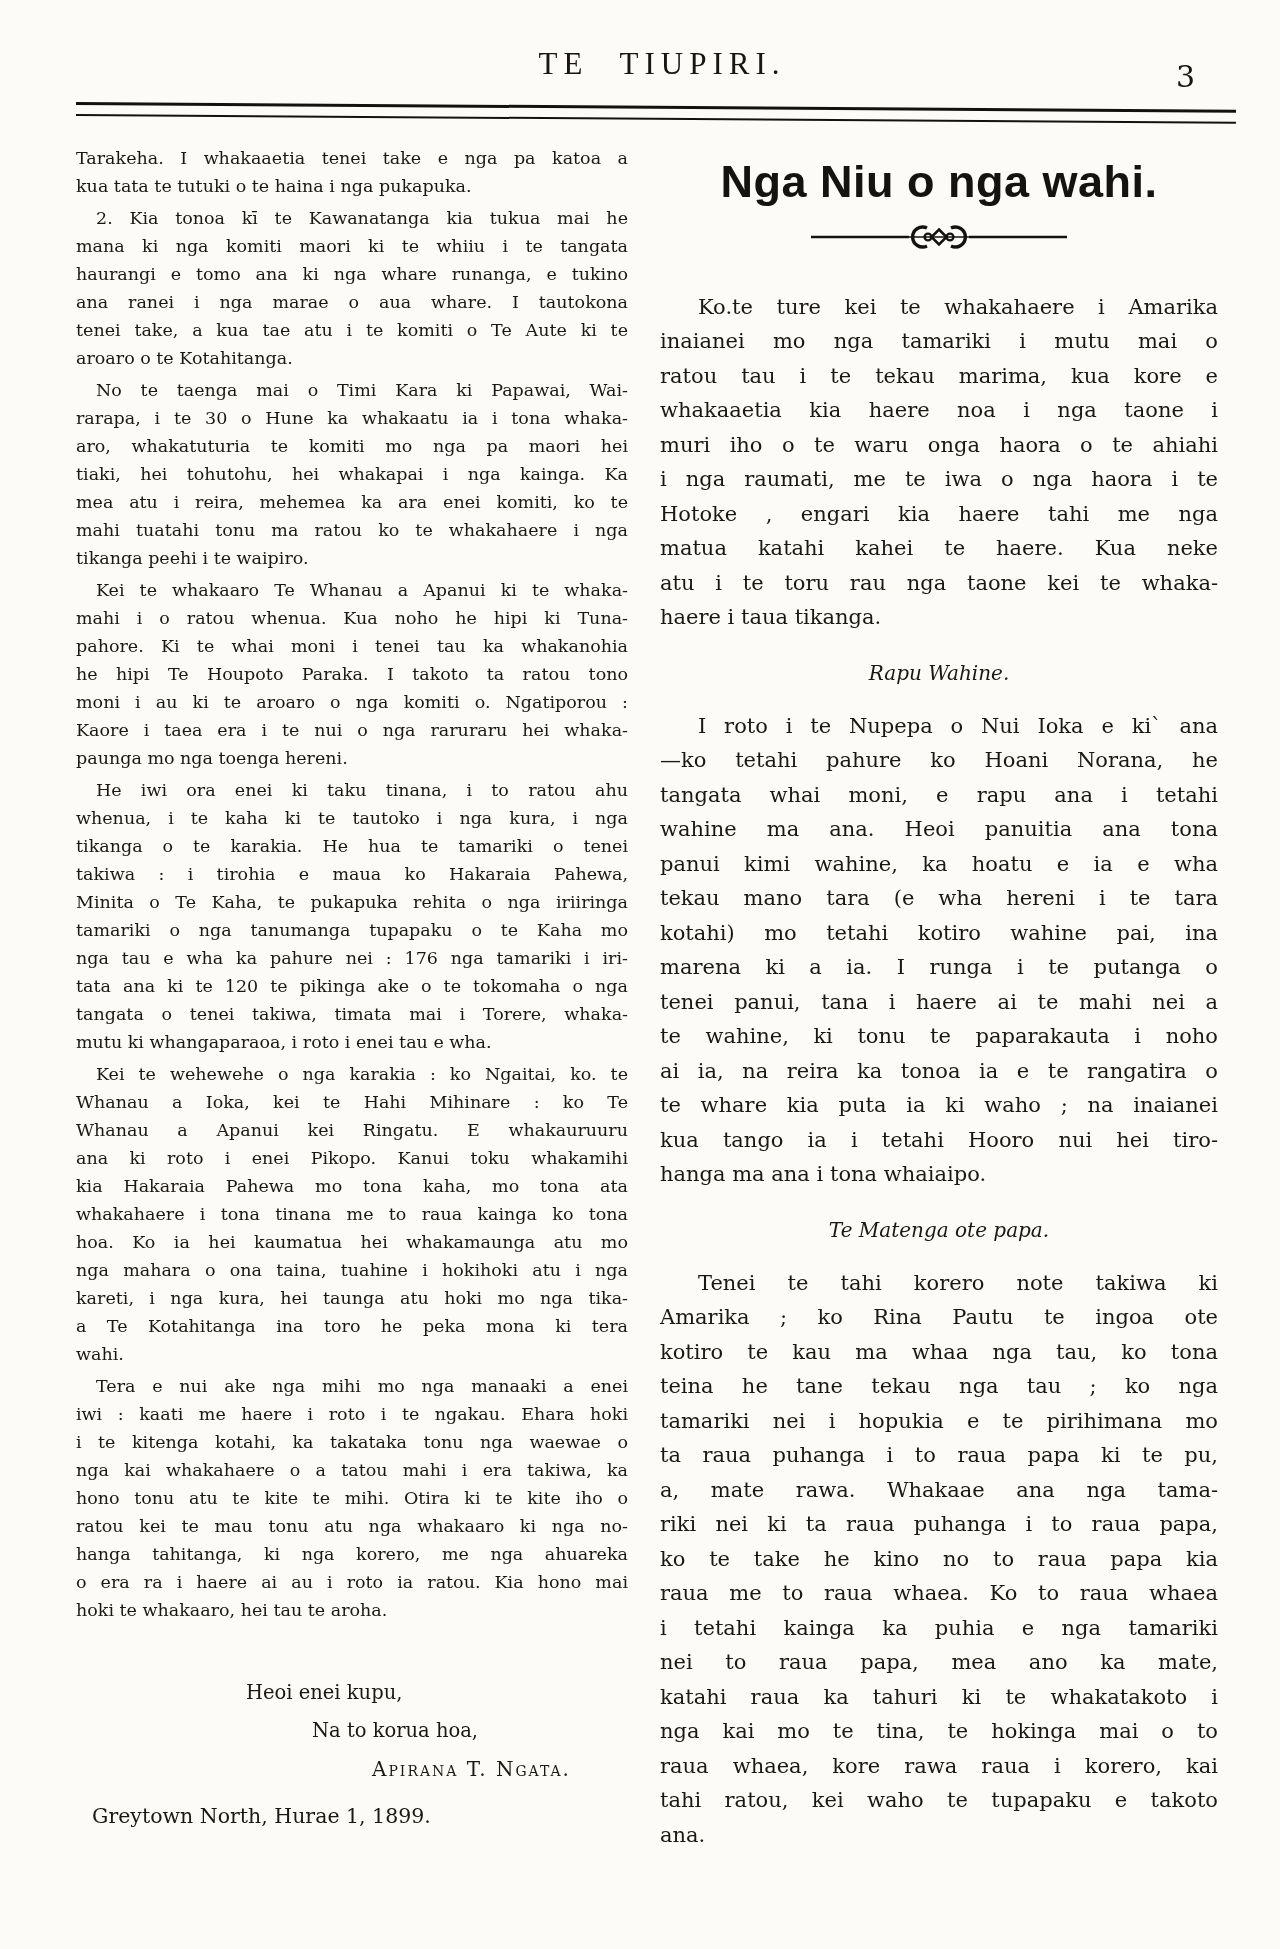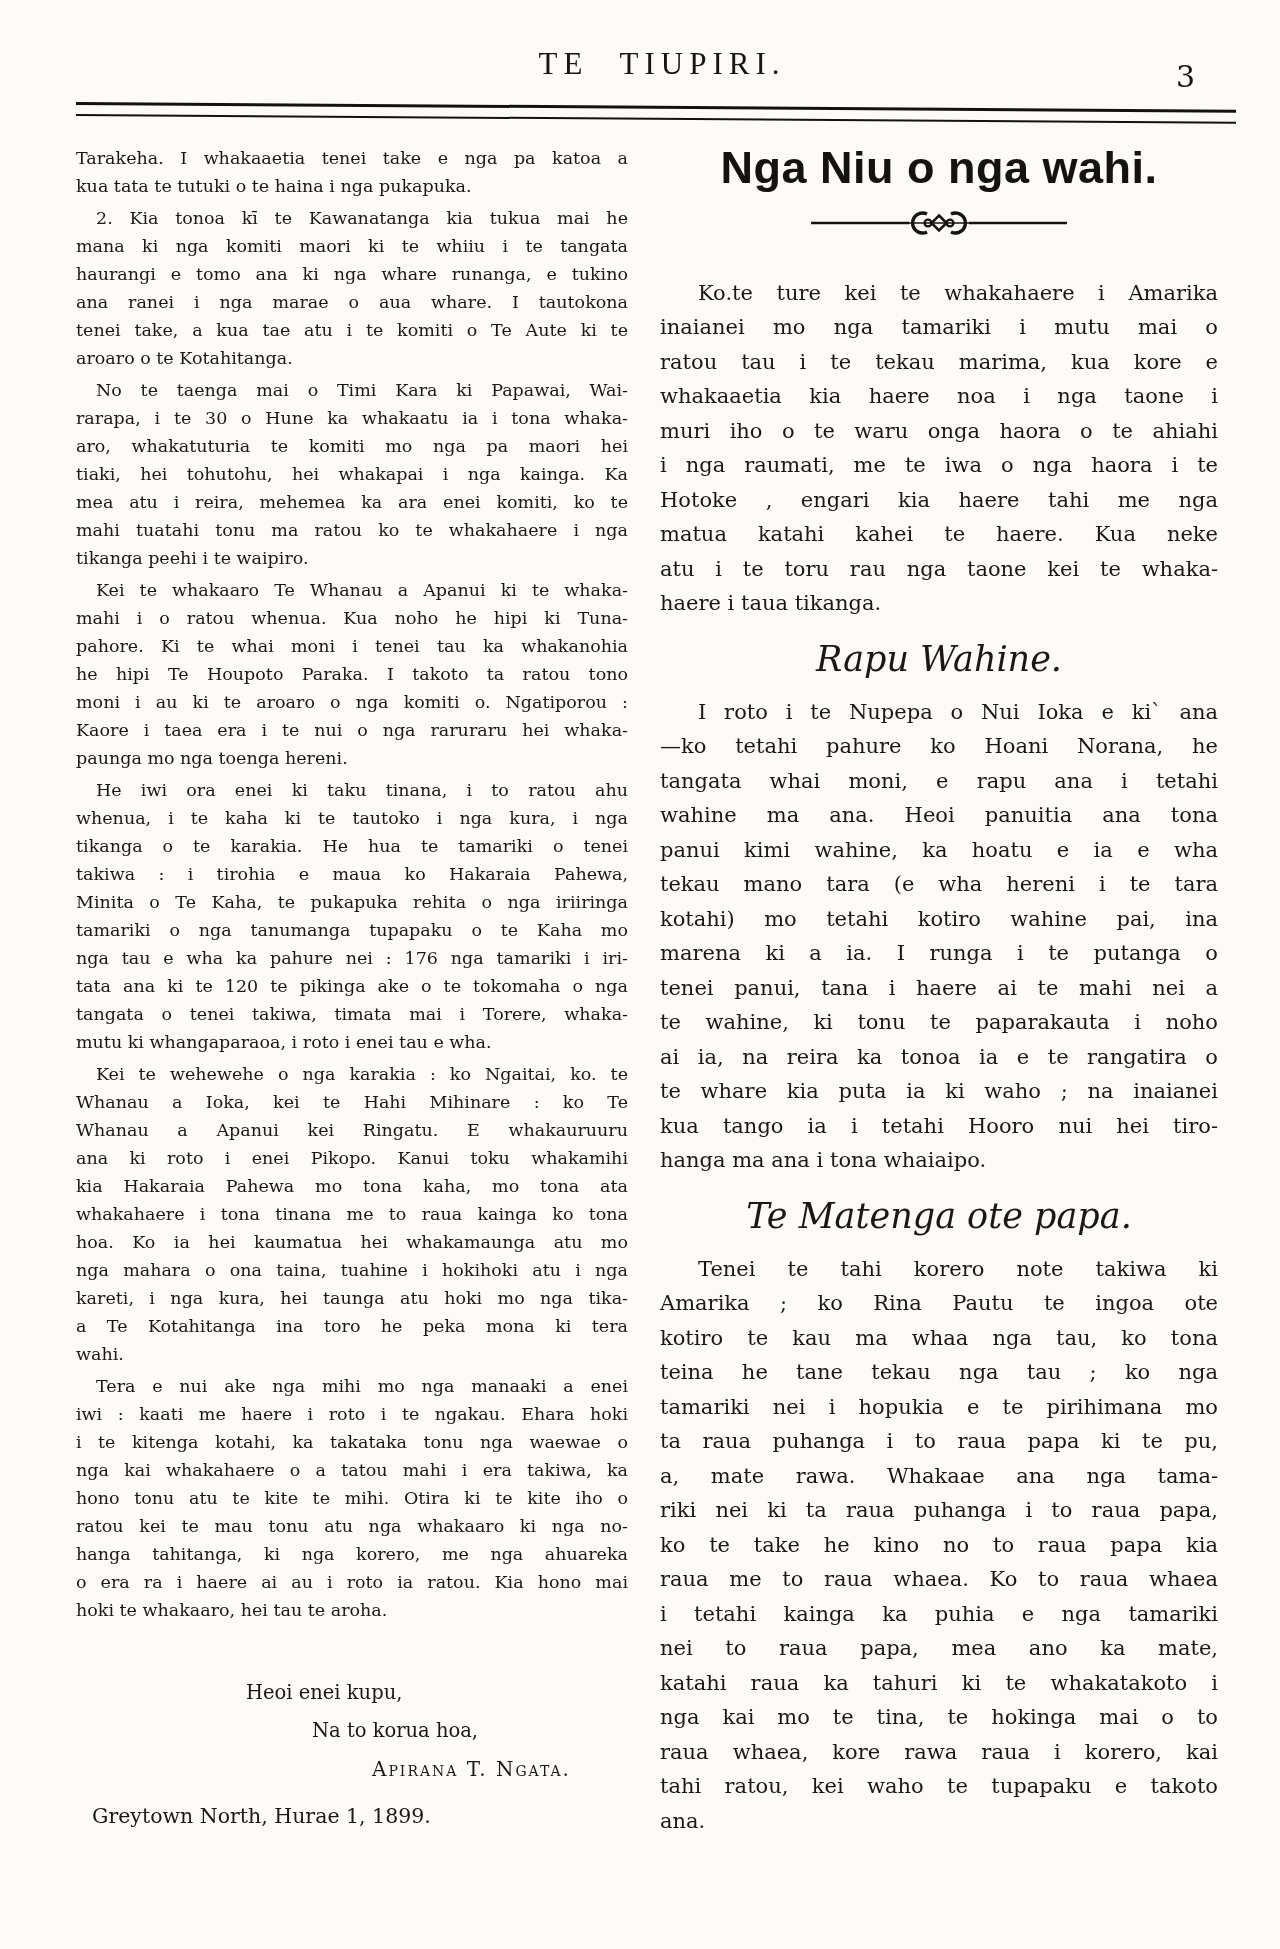--- a/index.html
+++ b/index.html
@@ -24,40 +24,40 @@
     border-top:3px solid #14120f;border-bottom:2px solid #14120f;
     transform:rotate(0.38deg);transform-origin:left center;
   }
   .col{position:absolute;margin-top:8px;}
   .col.left{
     top:136px;left:76px;width:552px;
     font-size:17.5px;line-height:28px;
     --indent:20px;
   }
   .col.right{
-    top:134px;left:660px;width:558px;
+    top:148px;left:660px;width:558px;
     font-size:21px;line-height:34.5px;
     --indent:38px;
   }
   .headline{
     font-family:"Liberation Sans", sans-serif;font-weight:700;
     font-size:45px;line-height:1.15;text-align:center;
     letter-spacing:0.5px;color:#15130f;
   }
   .ornament{display:block;margin:16px auto 40px;width:260px;height:26px;}
   .para{margin:0;}
   .col.left .para + .para{margin-top:4px;}
   .ln{
     text-align:justify;
     text-align-last:justify;
   }
   .ln.last{text-align-last:left;}
   .para.indent .ln.first{text-indent:var(--indent);}
   .subhead{
-    font-style:italic;font-size:35px;line-height:36px;text-align:center;
+    font-style:italic;font-size:20px;line-height:36px;text-align:center;
     margin:20px 0 18px;color:#1b1813;
   }
   .closing{margin-top:50px;font-size:19.5px;line-height:38px;}
   .closing .cln:nth-child(1){padding-left:170px;}
   .closing .cln:nth-child(2){padding-left:236px;}
   .closing .cln:nth-child(3){
     padding-left:296px;font-variant:small-caps;letter-spacing:2px;font-size:20px;
   }
   .dateline{margin-top:14px;font-size:20.5px;padding-left:16px;}
 </style>

